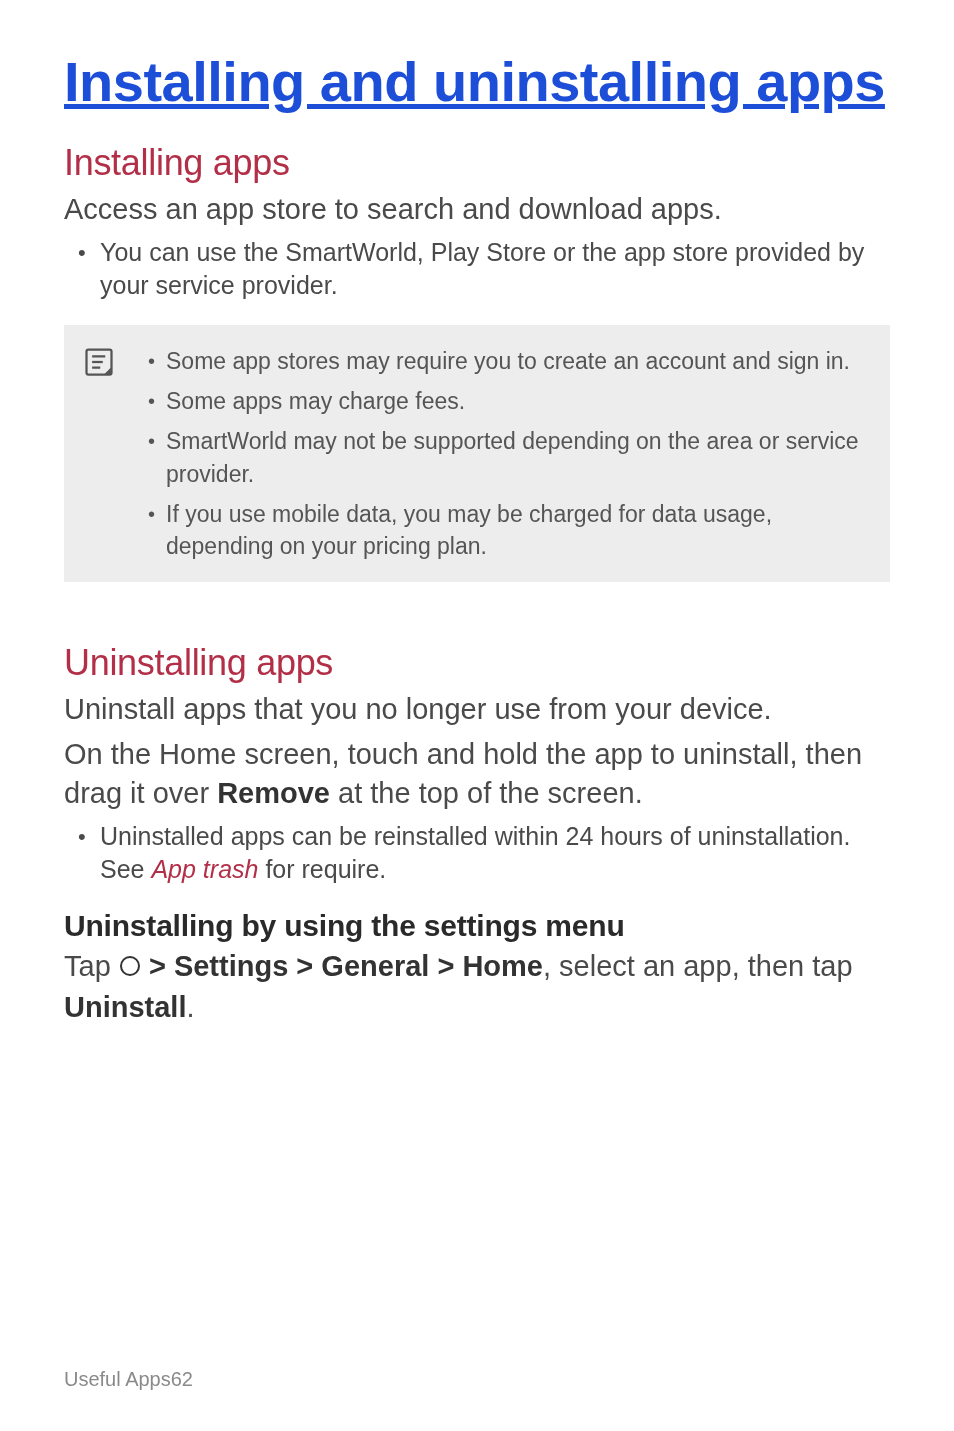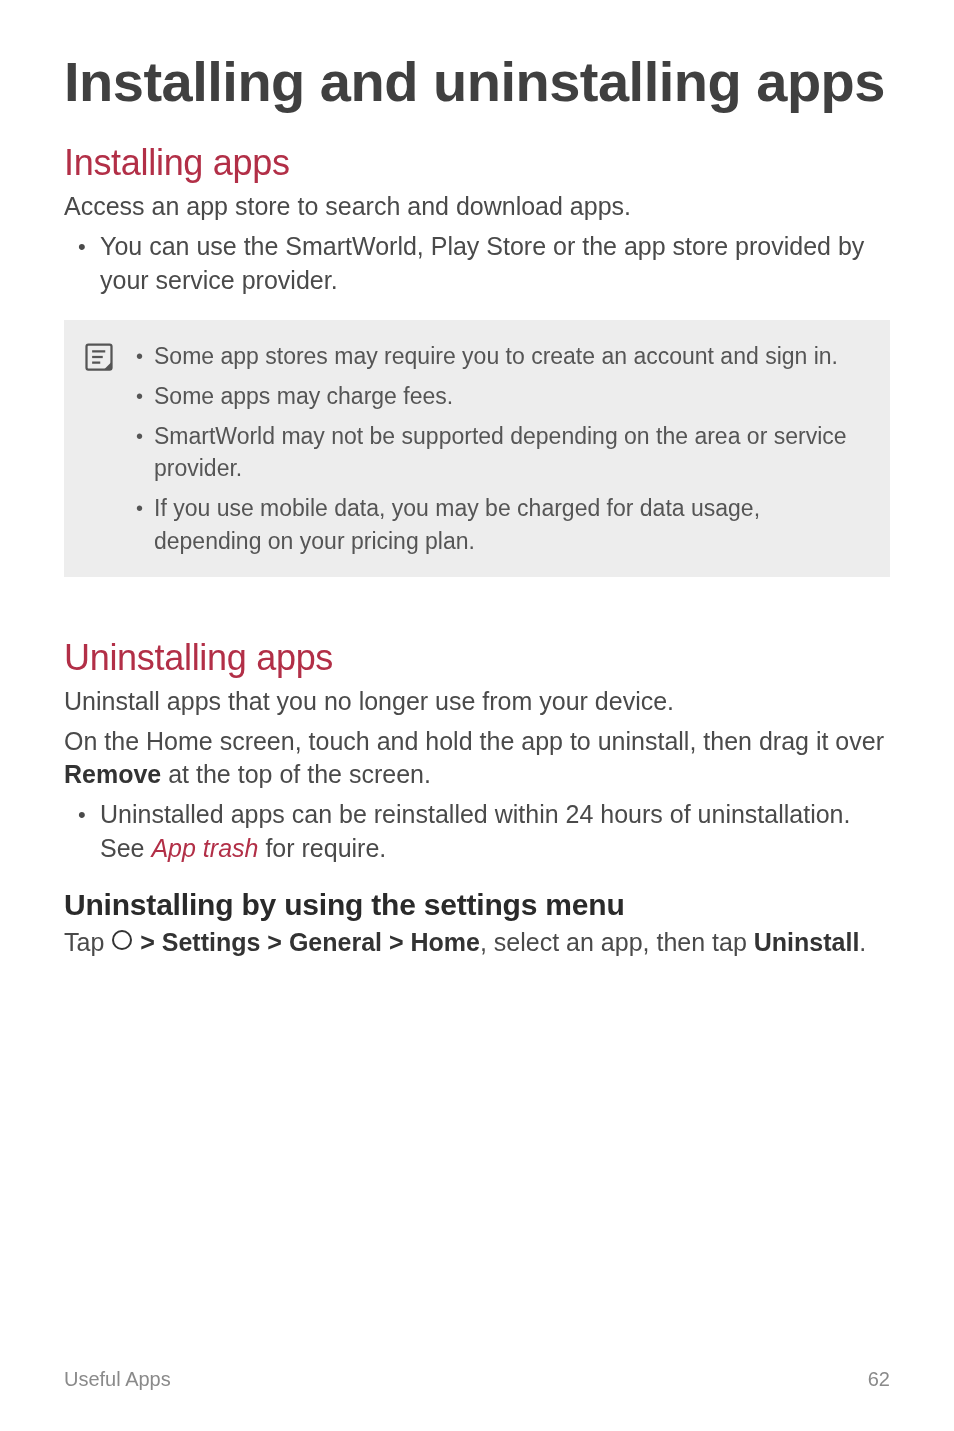--- a/index.html
+++ b/index.html
@@ -19,36 +19,37 @@
     height: 1431px;
     padding: 50px 64px 40px 64px;
     display: flex;
     flex-direction: column;
     position: relative;
   }
   .content {
     flex: 1 1 auto;
   }
   h1.title {
-    color: #404040;
+    color: #1d4ed8;
     font-size: 56px;
     font-weight: 700;
     margin: 0 0 28px 0;
     letter-spacing: -0.5px;
     line-height: 1.15;
+    text-decoration: underline;
   }
   h2.section {
     color: #B22F47;
     font-size: 36px;
     font-weight: 400;
     margin: 0 0 6px 0;
     letter-spacing: -0.3px;
   }
   p.body {
-    font-size: 25px;
+    font-size: 29px;
     line-height: 1.35;
     margin: 0 0 6px 0;
     color: #4a4a4a;
     font-weight: 300;
   }
   ul.bullets {
     list-style: none;
     padding: 0;
     margin: 6px 0 0 0;
   }
@@ -69,21 +70,21 @@
     color: #4a4a4a;
     font-size: 22px;
     line-height: 1.55;
   }
   .note-box {
     background: #ededed;
     margin: 22px 0 40px 0;
     padding: 20px 24px 20px 20px;
     display: flex;
     align-items: flex-start;
-    gap: 14px;
+    gap: 26px;
   }
   .note-icon {
     flex: 0 0 auto;
     width: 30px;
     height: 30px;
     margin-top: 2px;
   }
   .note-list {
     list-style: none;
     padding: 0;
@@ -132,21 +133,21 @@
     display: inline-flex;
     align-items: center;
     justify-content: center;
     vertical-align: middle;
     position: relative;
     top: -2px;
   }
   .close-circle svg { width: 12px; height: 12px; }
   .footer {
     display: flex;
-    justify-content: space-between;
+    justify-content: flex-start;
     align-items: flex-end;
     font-size: 20px;
     color: #8a8a8a;
     font-weight: 300;
     padding-top: 30px;
   }
   .spacer-uninstalling { height: 20px; }
 </style>
 </head>
 <body>

